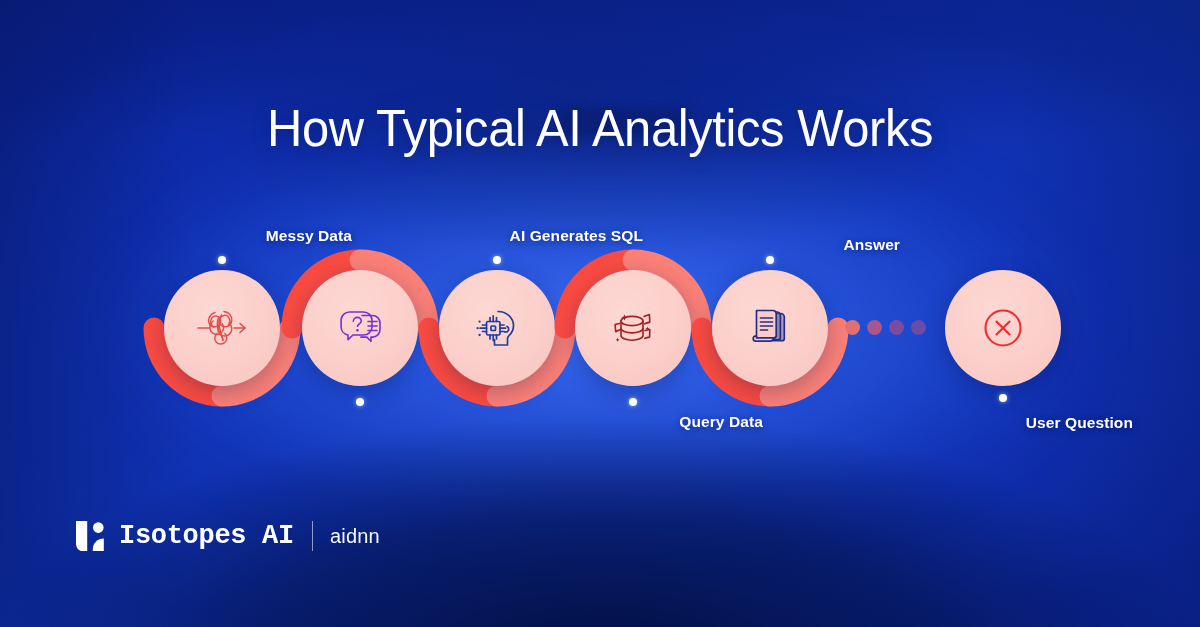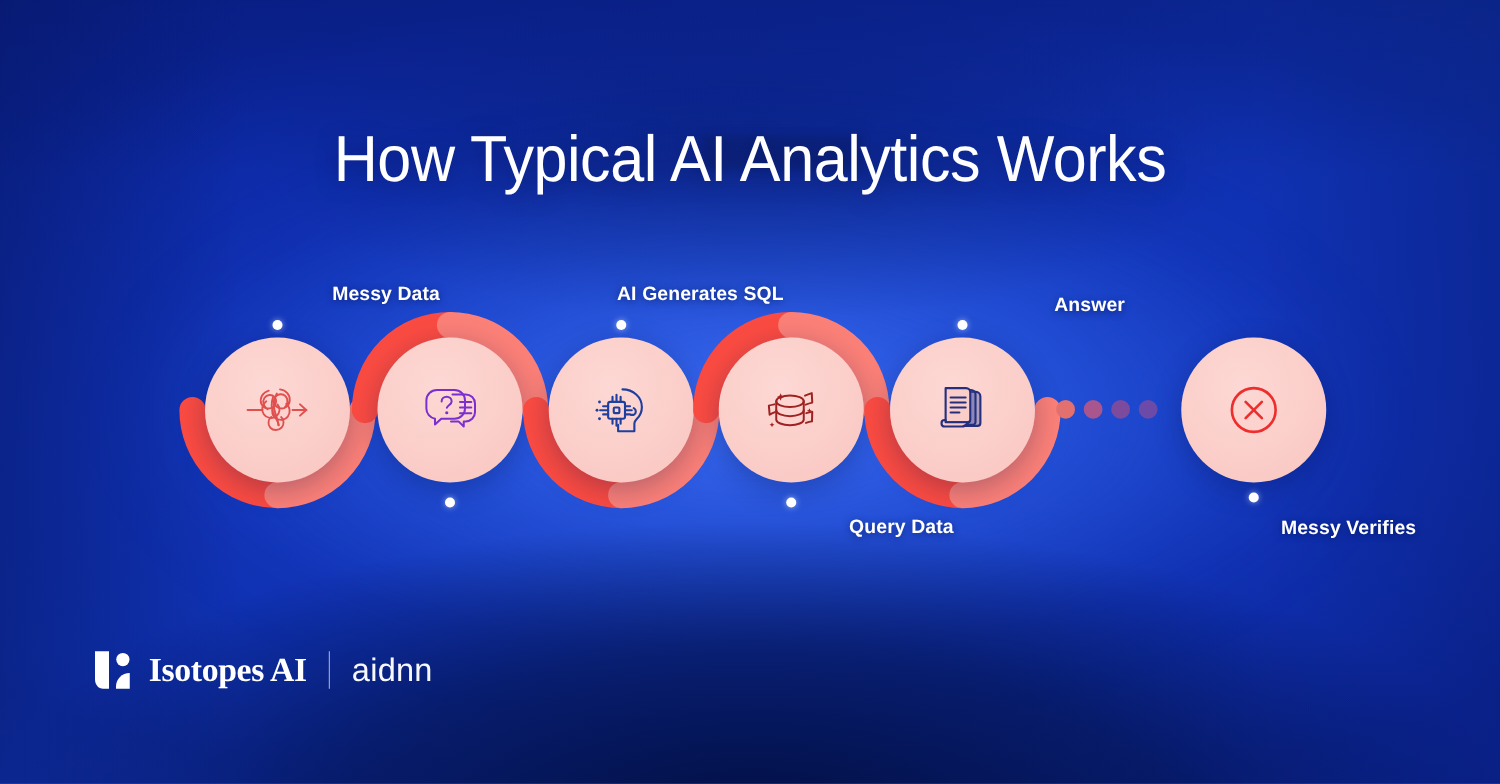--- a/index.html
+++ b/index.html
@@ -87,25 +87,25 @@
   
   .conn{position:absolute;top:320px;}
   .conn i{position:absolute;display:block;border-radius:50%;top:0;}
 
   
   .logo{position:absolute;left:74px;top:512px;height:48px;display:flex;align-items:center;}
   .logo-mark{position:relative;width:32px;height:34px;margin-right:13px;}
   .logo-mark svg{display:block;width:32px;height:34px;}
   .logo-name{
     color:#ffffff;font-size:27px;font-weight:bold;letter-spacing:-0.3px;
-    font-family:Liberation Serif, serif;
+    font-family:Liberation Mono, monospace;
   }
   .logo-div{width:1px;height:30px;background:rgba(255,255,255,0.55);margin:0 17px 0 18px;}
   .logo-sub{
-    color:#ffffff;font-size:26px;font-weight:400;letter-spacing:0.2px;
+    color:#ffffff;font-size:20px;font-weight:400;letter-spacing:0.2px;
     font-family:"Liberation Sans","DejaVu Sans",sans-serif;opacity:0.97;
   }
 </style>
 </head>
 <body>
 
 <div class="canvas">
   <div class="bg-base"></div>
   <div class="bg-glow"></div>
   <div class="bg-vignette"></div>
@@ -187,21 +187,21 @@
             <path d="M32 29.2h5.4"></path>
             <path d="M32 32.5h4"></path>
         <circle cx="11.6" cy="22.6" r="1.15" fill="#1f3f9e" stroke="none"></circle>
         <circle cx="9.6" cy="29.2" r="1.15" fill="#1f3f9e" stroke="none"></circle>
         <circle cx="11.6" cy="36" r="1.15" fill="#1f3f9e" stroke="none"></circle>
         <path d="M39 27.5c2.2 1 2.2 4.3 0 5.4h-2.2"></path>
       </svg>
         </div>
       </div>
       <span class="dot" style="left: 493px; top: 256px;"></span>
-      <div class="label" style="left: 0px; width: 260px; margin-left: 367px; top: 227px;">AI Generates SQL</div>
+      <div class="label" style="left: 16px; width: 260px; margin-left: 367px; top: 227px;">AI Generates SQL</div>
       <div class="node" style="left: 575px; top: 270px;">
         <div class="ring">
           <svg viewBox="0 0 158 158">
     <path d="M 11 79 A 68 68 0 0 1 79 11" fill="none" stroke="#fa4b42" stroke-width="21" stroke-linecap="round"></path>
     <path d="M 79 11 A 68 68 0 0 1 147 79" fill="none" stroke="#fb8078" stroke-width="21" stroke-linecap="round"></path>
   </svg>
         </div>
         <div class="disc"></div>
         <div class="icon">
           <svg viewBox="0 0 58 58" fill="none" stroke="#9e2222" stroke-width="1.6" stroke-linecap="round" stroke-linejoin="round">
@@ -247,21 +247,21 @@
         <div class="disc"></div>
         <div class="icon">
           <svg viewBox="0 0 58 58" fill="none" stroke="#ee2d2d" stroke-width="2.1" stroke-linecap="round">
         <circle cx="29" cy="29" r="17.5"></circle>
         <path d="M22.5 22.5 L35.5 35.5"></path>
         <path d="M35.5 22.5 L22.5 35.5"></path>
       </svg>
         </div>
       </div>
       <span class="dot" style="left: 999px; top: 394px;"></span>
-      <div class="label" style="left: 0px; width: 260px; margin-left: 873px; top: 414px;">Messy Verifies</div>
+      <div class="label" style="left: 0px; width: 260px; margin-left: 873px; top: 414px;">User Question</div>
       <div class="conn" style="left: 845px;">
         <i style="width: 15px; height: 15px; background: rgb(226, 112, 110); left: 0px;"></i>
         <i style="width: 15px; height: 15px; background: rgb(169, 85, 142); left: 22px;"></i>
         <i style="width: 15px; height: 15px; background: rgb(125, 75, 158); left: 44px;"></i>
         <i style="width: 15px; height: 15px; background: rgb(107, 74, 168); left: 66px;"></i>
       </div>
     </div>
 
   <div class="logo">
     <span class="logo-mark">

